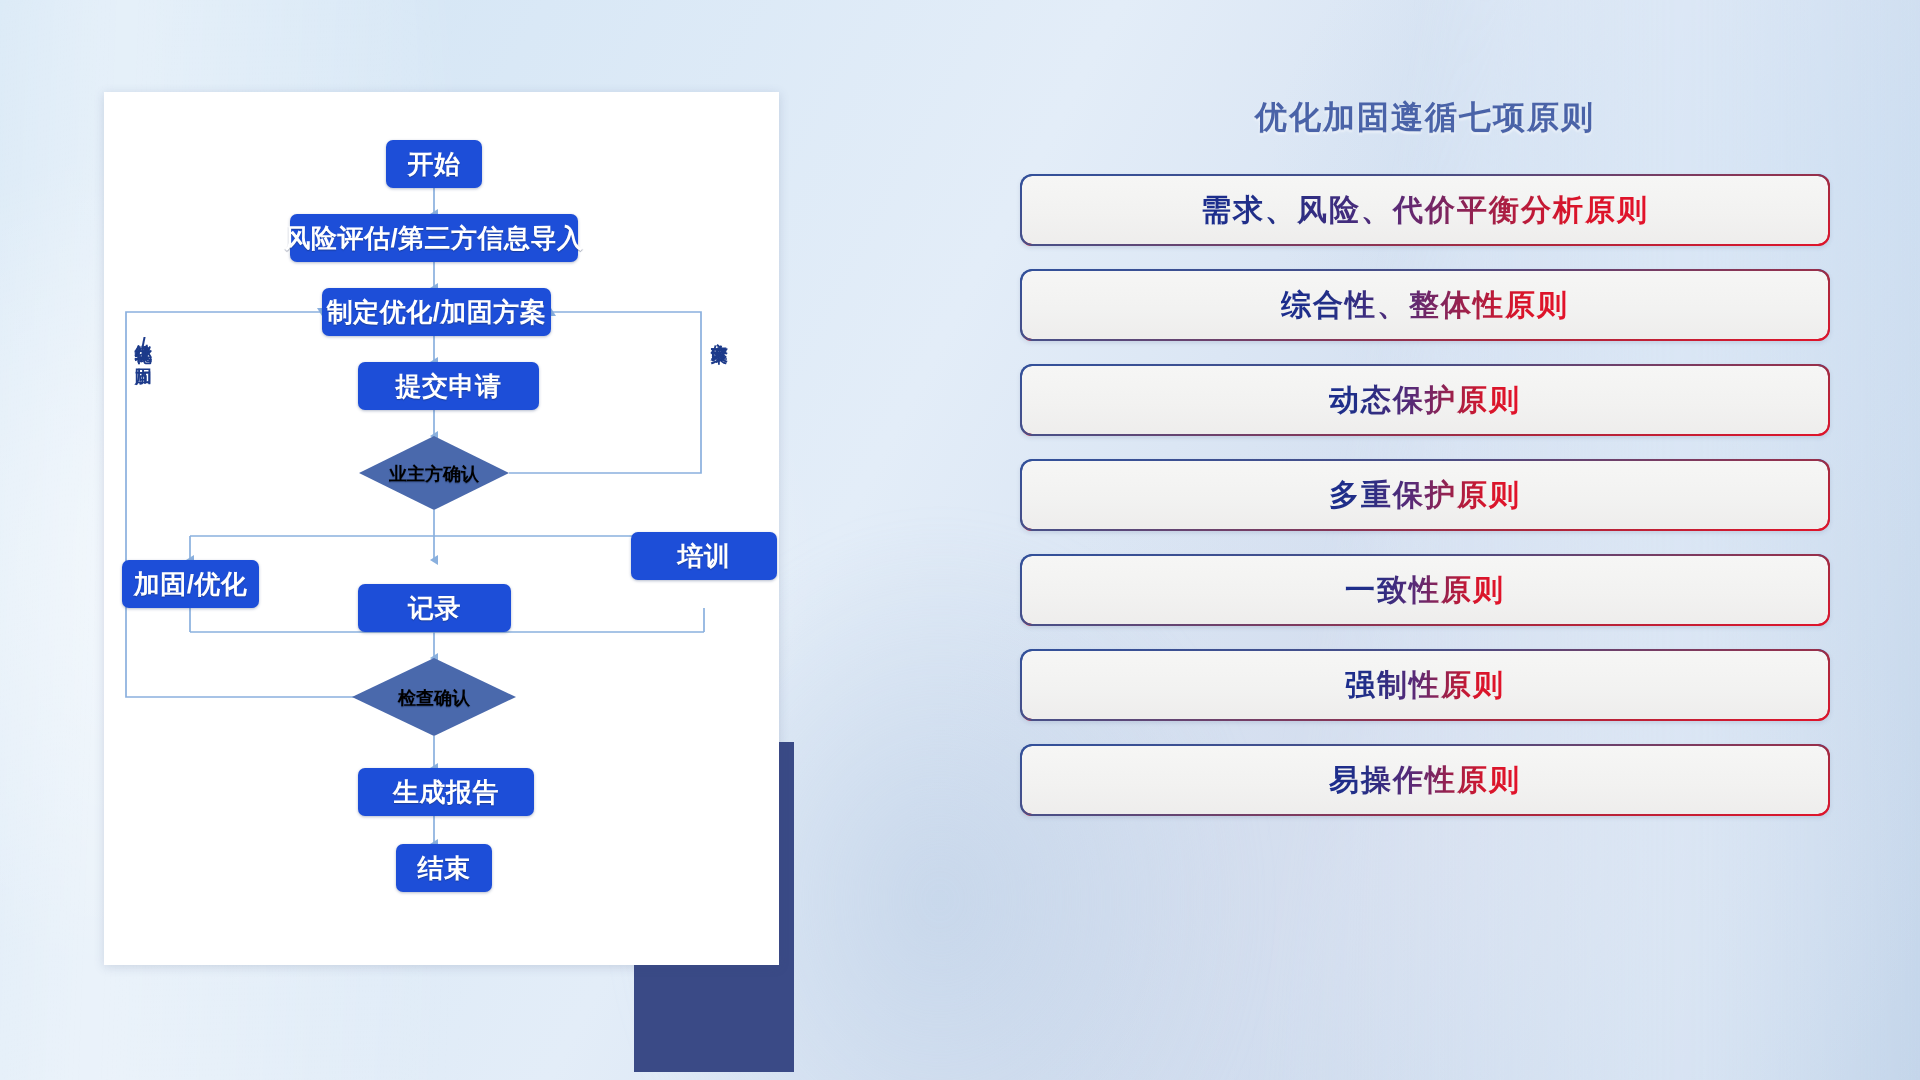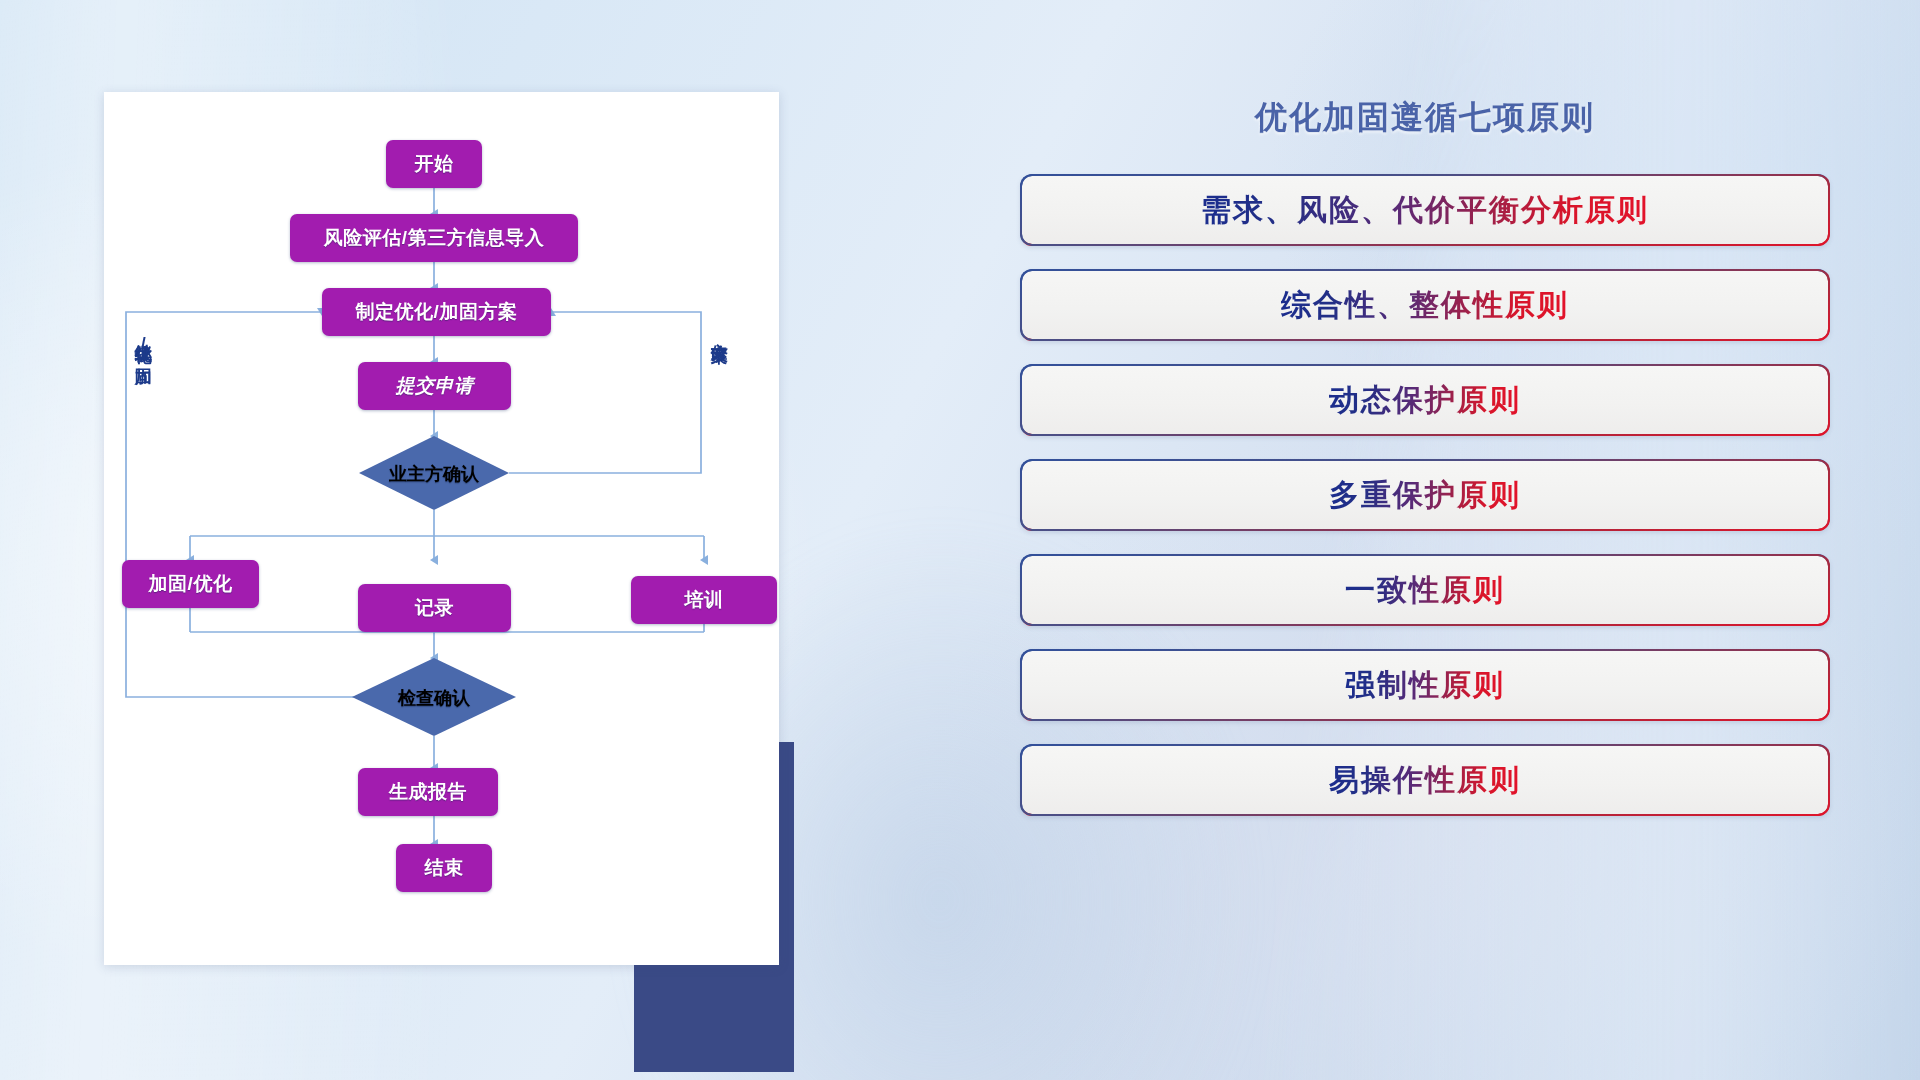--- a/index.html
+++ b/index.html
@@ -74,27 +74,27 @@
 
   #flow-canvas {
     position: absolute;
     left: 0; top: 0;
     width: 675px;
     height: 873px;
   }
 
   .node {
     position: absolute;
-    background: #a21caf;
+    background: #1d4ed8;
     color: #ffffff;
     border-radius: 7px;
     display: flex;
     align-items: center;
     justify-content: center;
-    font-size: 19px;
+    font-size: 26px;
     font-weight: bold;
     letter-spacing: 0.5px;
     white-space: nowrap;
     box-shadow: 0 1px 3px rgba(40,60,110,0.35);
     text-shadow: 0 1px 1px rgba(25,40,80,0.45);
   }
 
   .diamond-label {
     position: absolute;
     color: #000000;
@@ -245,45 +245,45 @@
       </div>
 
       <div class="node" style="left:218px; top:196px; width:229px; height:48px;">
         <span>制定优化/加固方案</span>
       </div>
 
       <div class="node" style="left:186px; top:122px; width:288px; height:48px;">
         <span>风险评估/第三方信息导入</span>
       </div>
 
-      <div class="node" style="left:254px; top:270px; width:153px; height:48px;font-style:italic;">
+      <div class="node" style="left:254px; top:270px; width:181px; height:48px;">
         <span>提交申请</span>
       </div>
 
       <div class="diamond-label" style="left:255px; top:370px; width:150px; text-align:center;">
         <span>业主方确认</span>
       </div>
 
       <div class="node" style="left:18px; top:468px; width:137px; height:48px;">
         <span>加固/优化</span>
       </div>
 
       <div class="node" style="left:254px; top:492px; width:153px; height:48px;">
         <span>记录</span>
       </div>
 
-      <div class="node" style="left:527px; top:484px; width:146px; height:48px;">
+      <div class="node" style="left:527px; top:440px; width:146px; height:48px;">
         <span>培训</span>
       </div>
 
       <div class="diamond-label" style="left:255px; top:594px; width:150px; text-align:center;">
         <span>检查确认</span>
       </div>
 
-      <div class="node" style="left:254px; top:676px; width:140px; height:48px;">
+      <div class="node" style="left:254px; top:676px; width:176px; height:48px;">
         <span>生成报告</span>
       </div>
 
       <div class="node" style="left:292px; top:752px; width:96px; height:48px;">
         <span>结束</span>
       </div>
 
       <div class="vlabel" style="left:30px; top:238px;">
         <span>继续优化/加固</span>
       </div>

